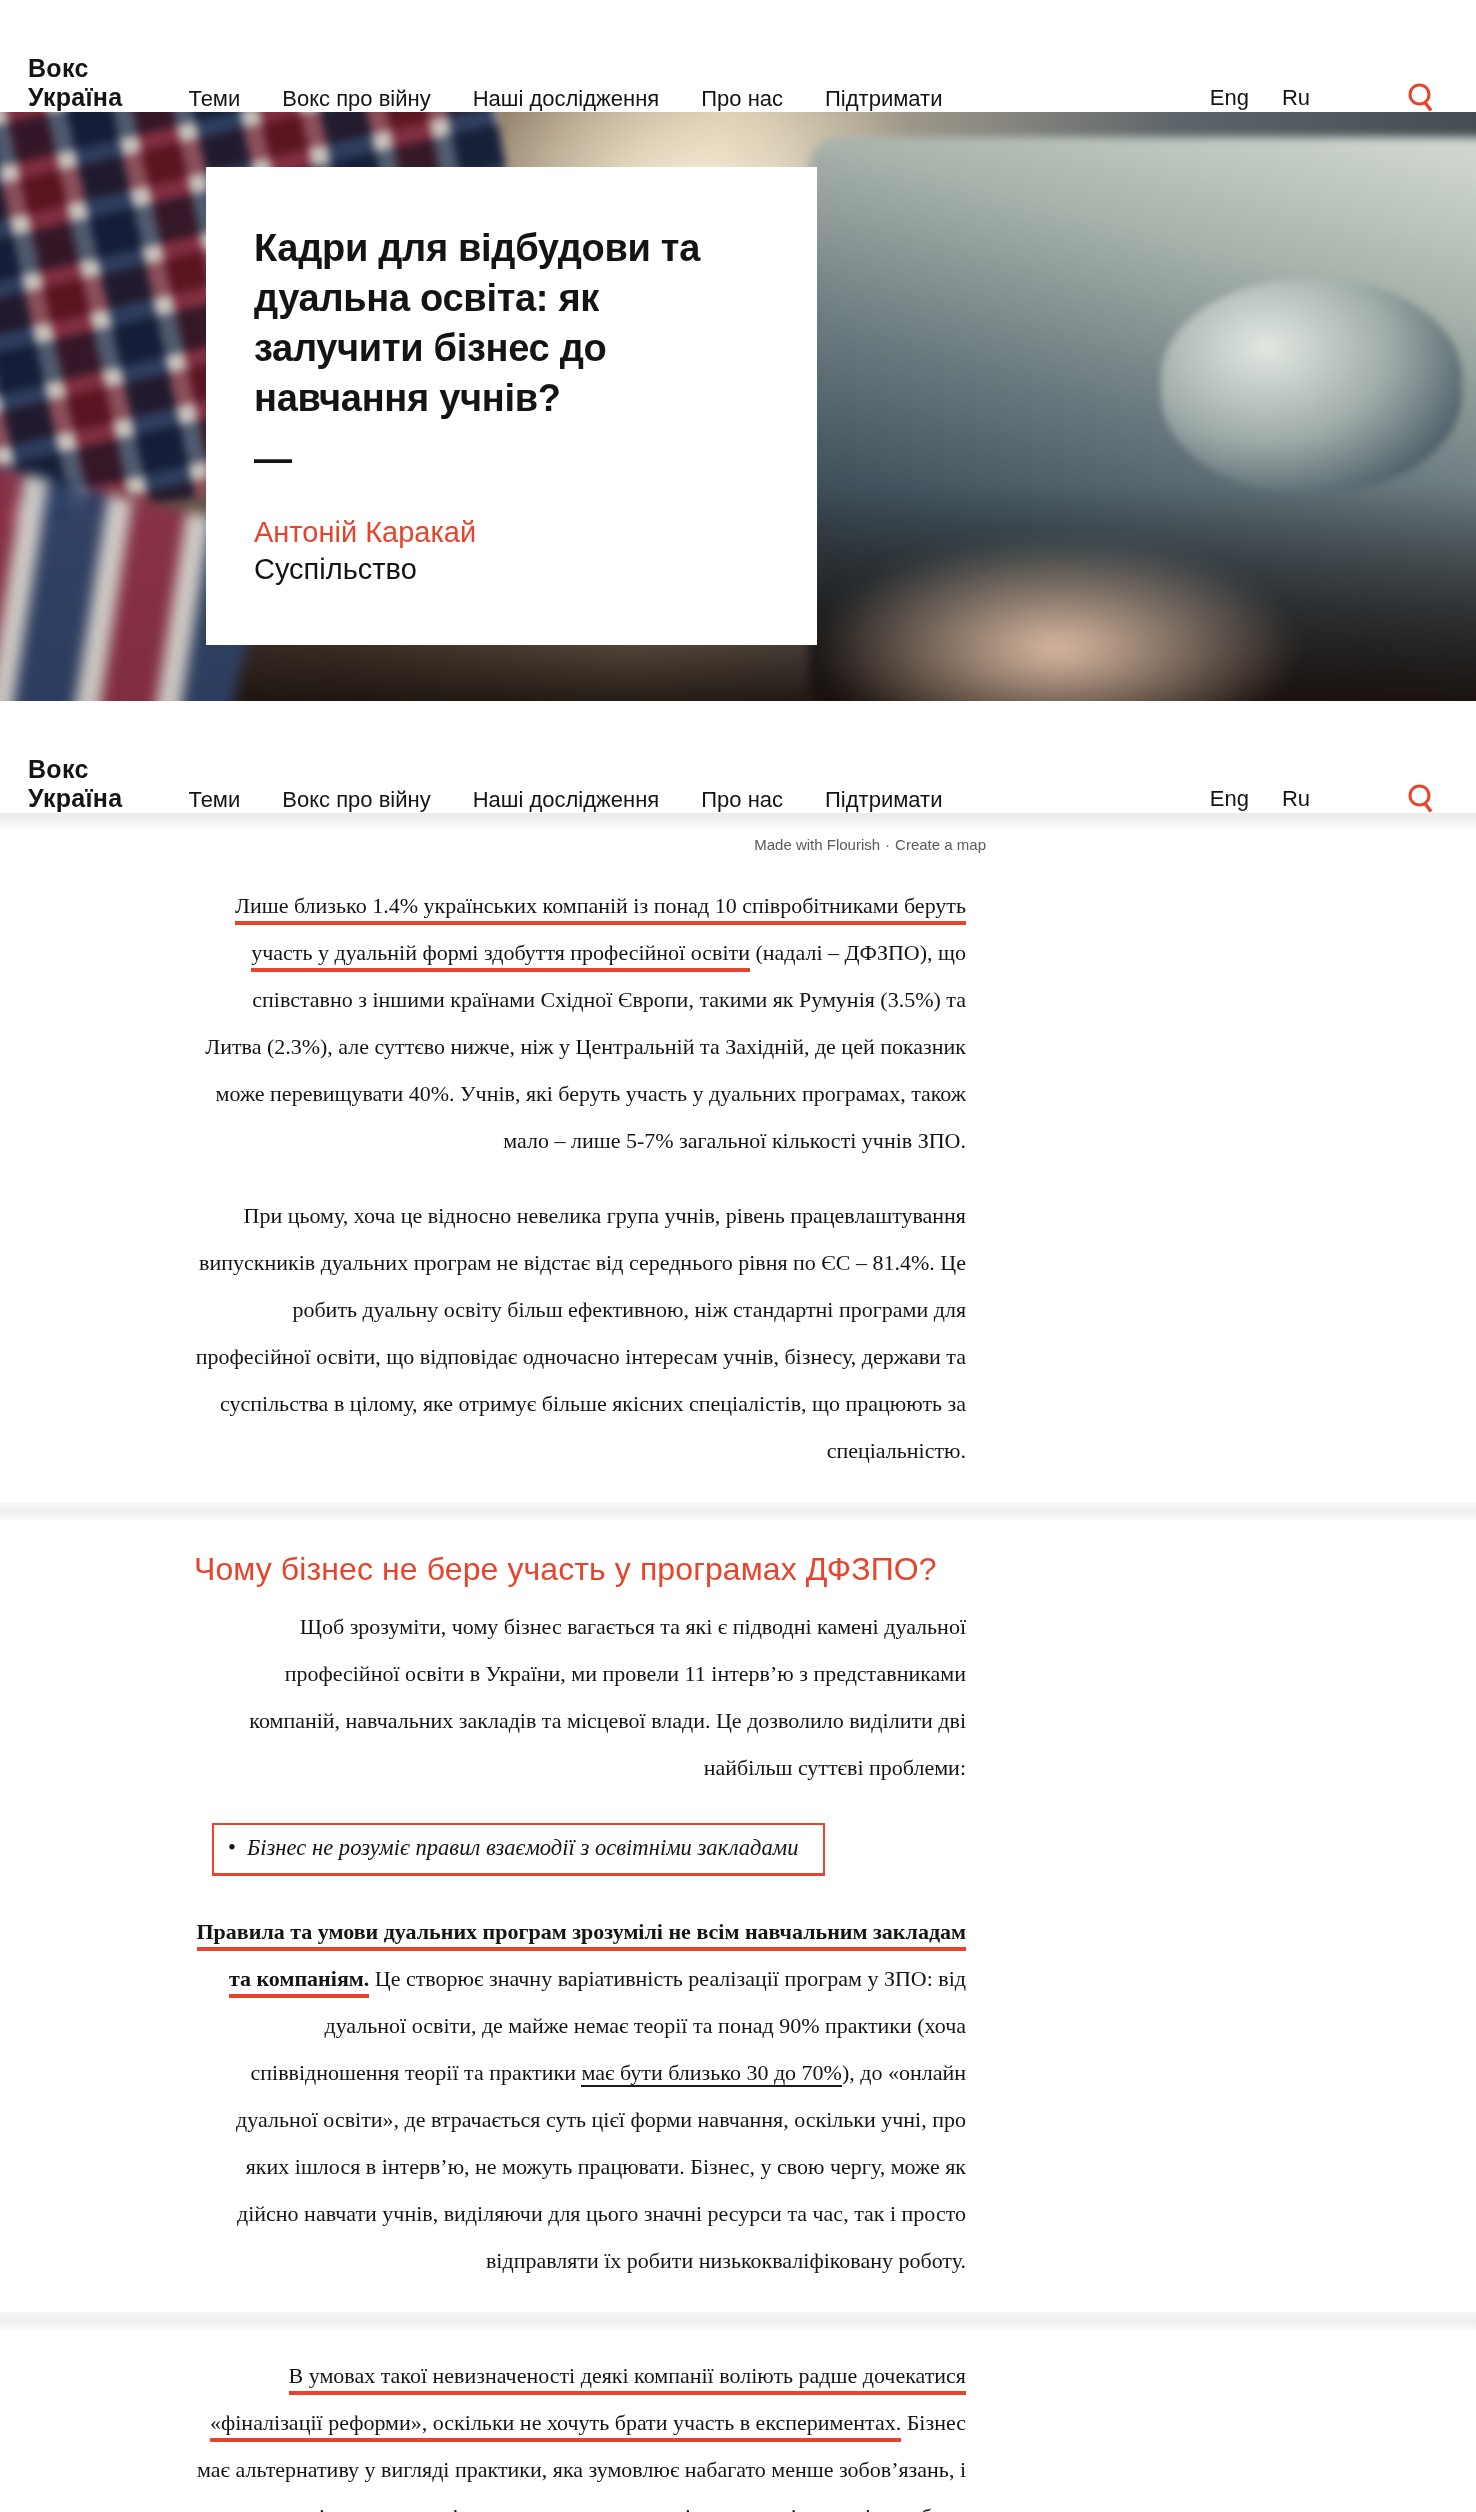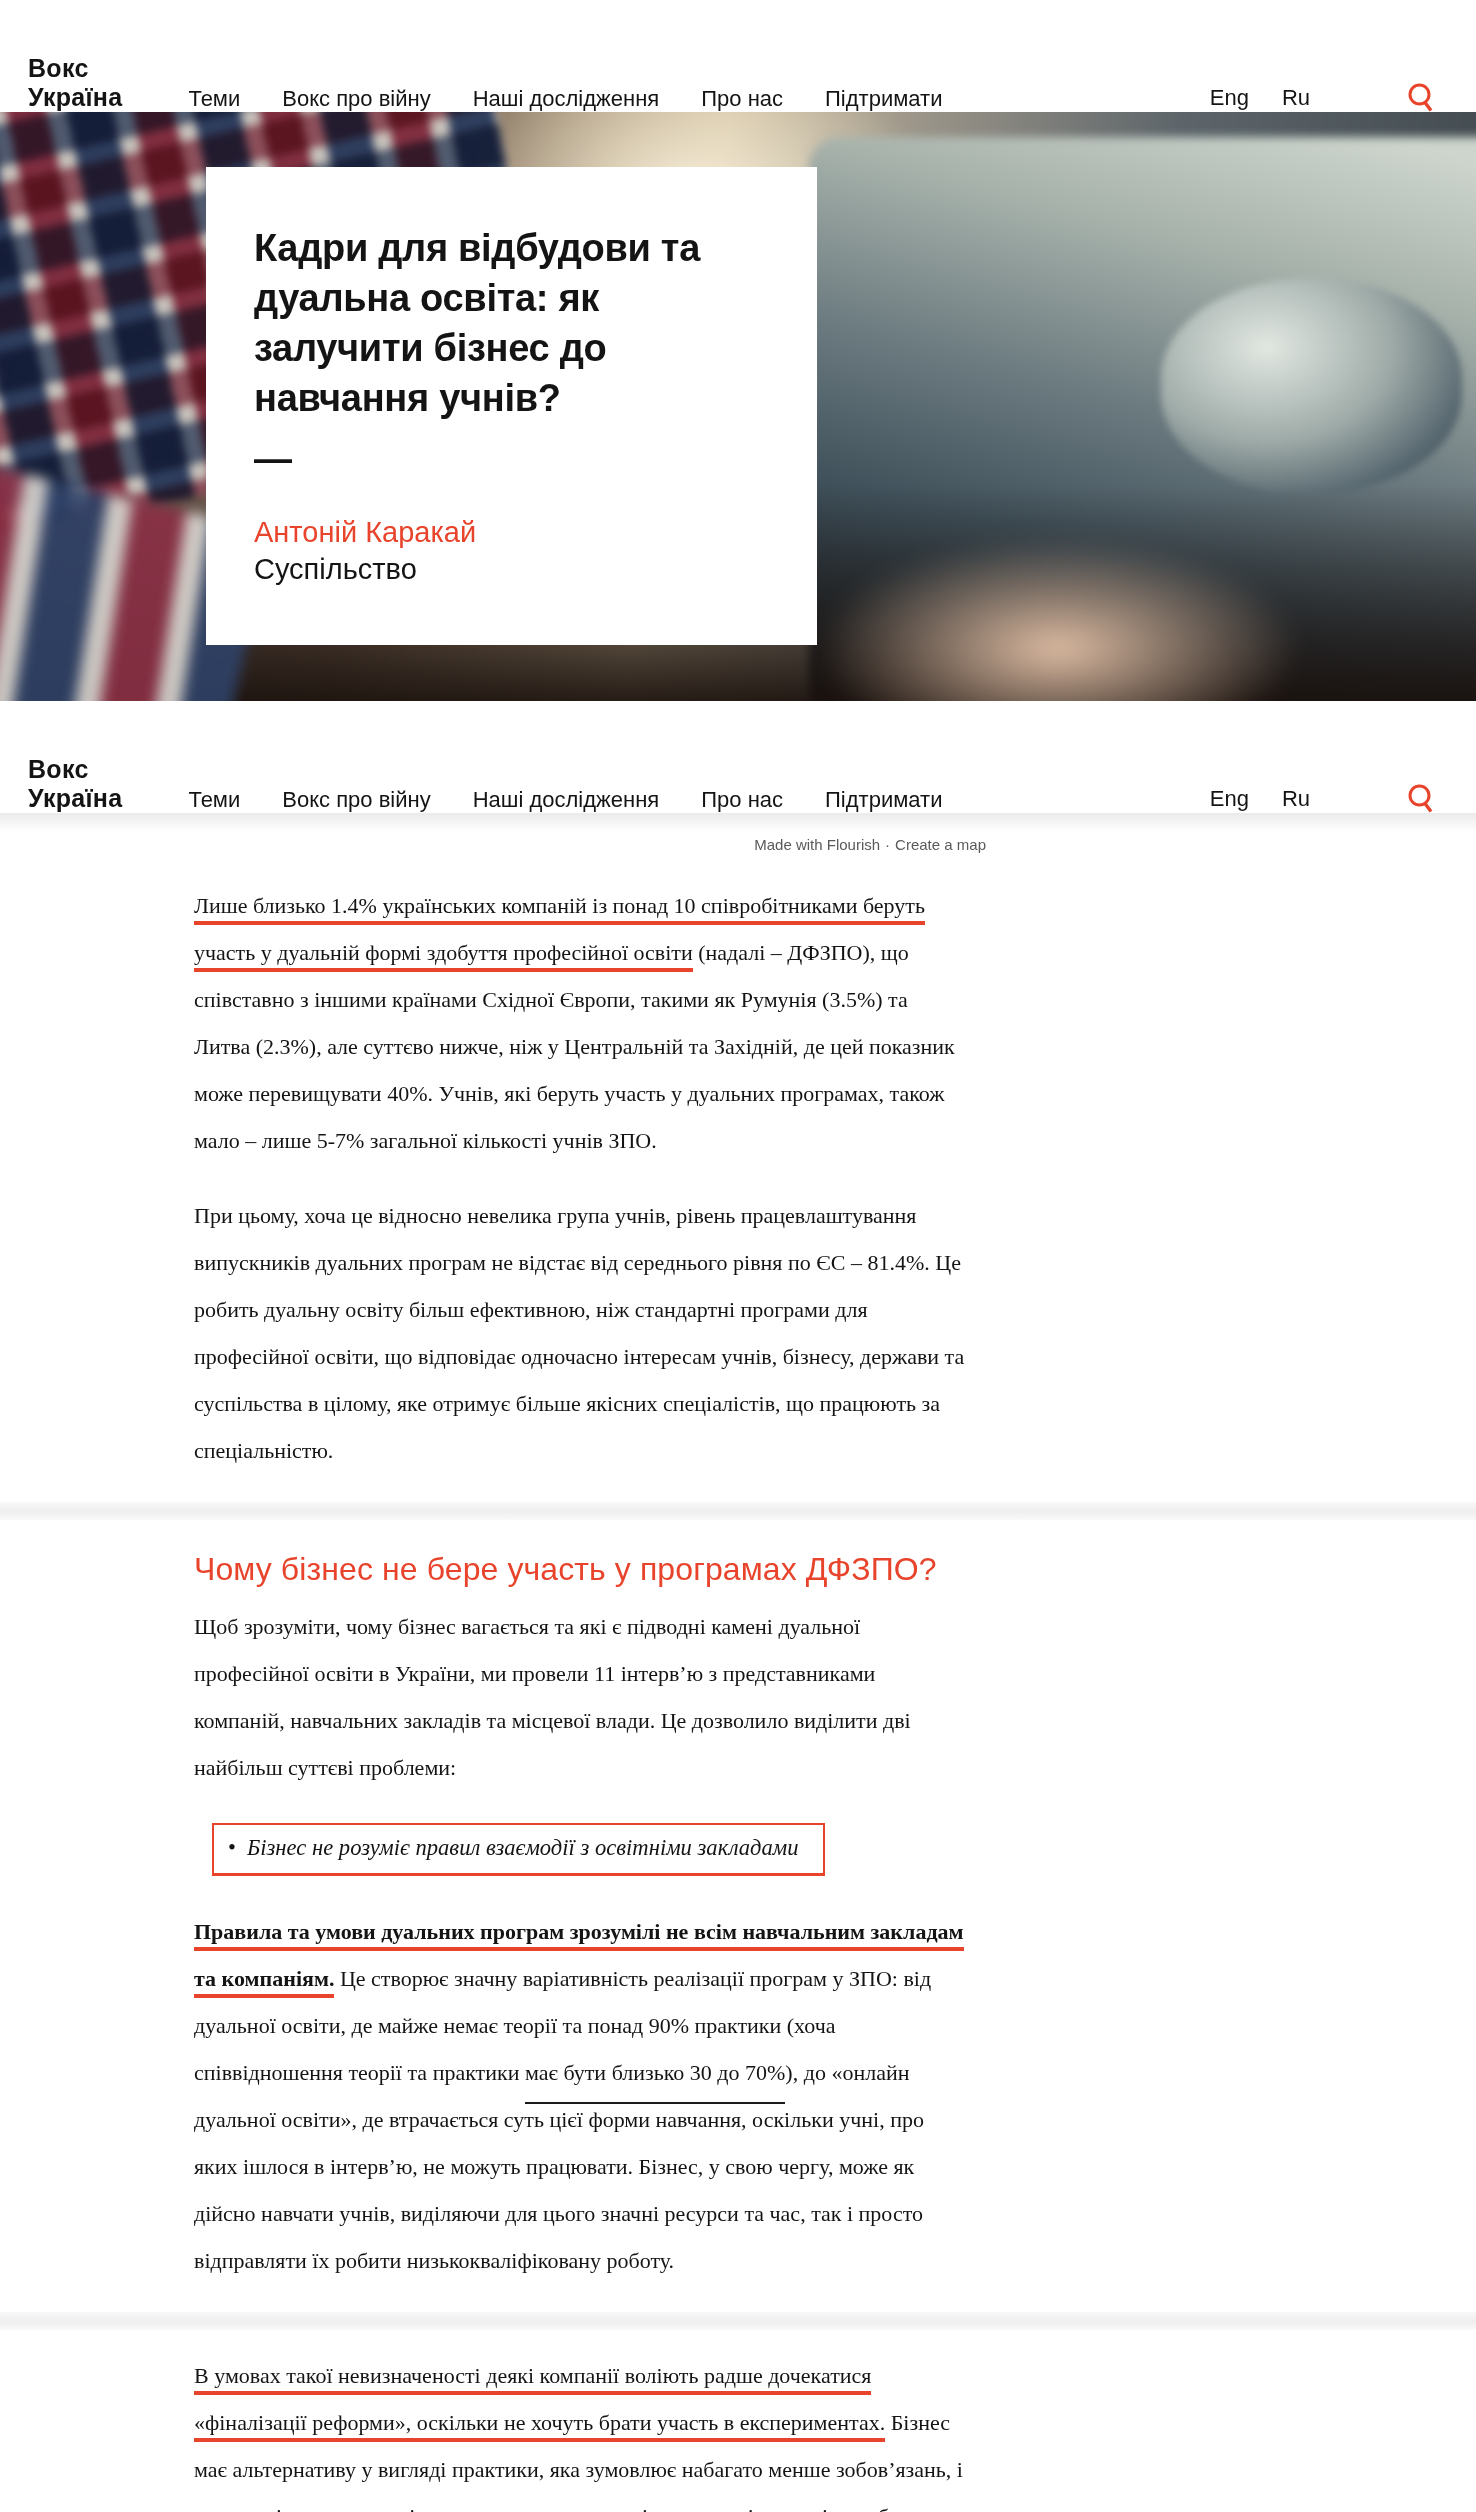--- a/index.html
+++ b/index.html
@@ -106,31 +106,32 @@
   }
   .caption-row span{cursor:pointer;}
   .caption-sep{padding:0 5px;cursor:default;}
 
   
   .content{padding:0 511px 0 194px;}
   .content p.body{
     font-family:"Liberation Serif",serif;
     font-size:22px;line-height:47px;
     margin:0 0 28px 0;
+    text-align:right;
   }
   .content p.first{margin-top:22px;}
   .divider{height:18px;background:linear-gradient(#f8f8f8,#eeeeee 55%,#fafafa);margin:13px 0 0 0;}
   h2.section-heading{
     font-size:32px;font-weight:400;color:var(--accent);
     margin:31px 0 15px 0;letter-spacing:0.1px;
   }
   .seg{color:var(--ink);}
   .link-red{border-bottom:4.5px solid var(--accent);padding-bottom:2.5px;cursor:pointer;}
   .link-red-bold{border-bottom:4.5px solid var(--accent);padding-bottom:2.5px;font-weight:700;cursor:pointer;}
-  .link-dark{border-bottom:2.5px solid #1a1a1a;padding-bottom:17px;cursor:pointer;font-family:Liberation Serif, serif;}
+  .link-dark{border-bottom:2.5px solid #1a1a1a;padding-bottom:0;cursor:pointer;font-family:Liberation Serif, serif;}
 
   .callout{
     border:2px solid var(--accent);border-bottom-width:3.5px;
     display:inline-block;
     margin:4px 0 32px 18px;
     padding:8px 24px 10px 14px;
     font-family:Liberation Serif, serif;
     font-style:italic;font-size:22.6px;line-height:30px;
   }
   .callout .bullet{font-style:normal;padding-right:11px;}

